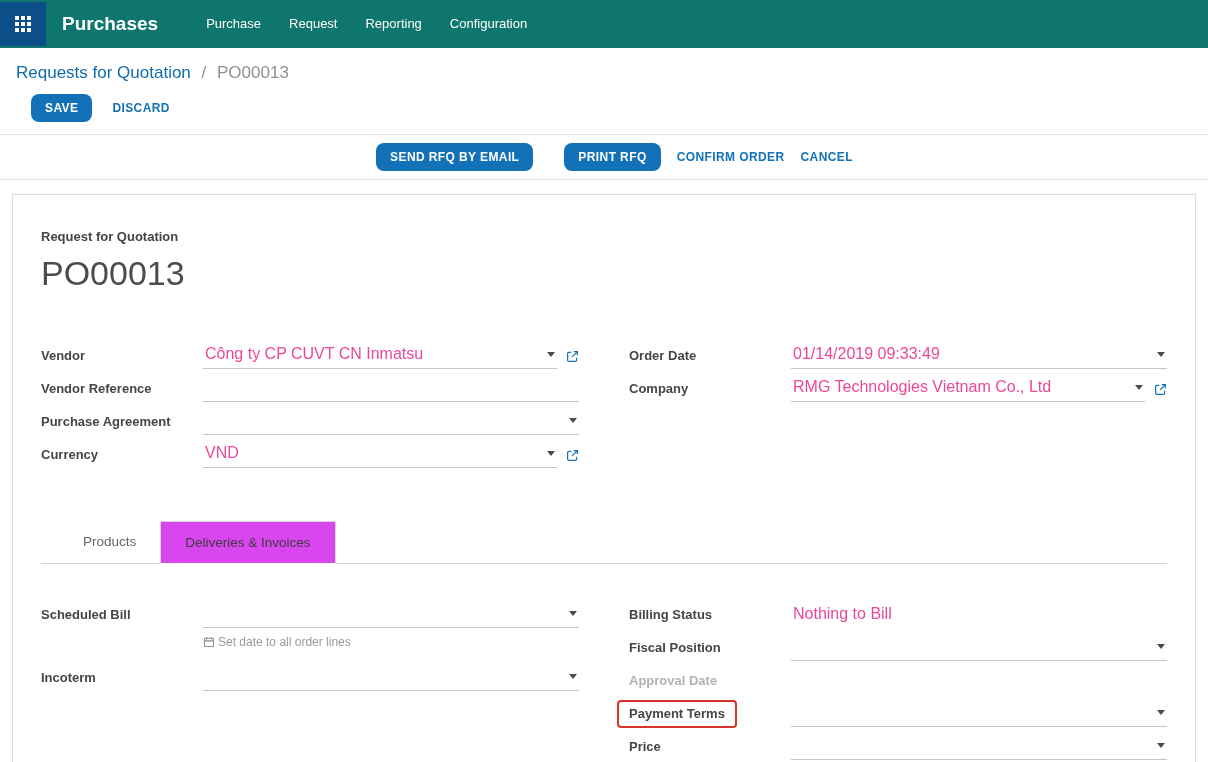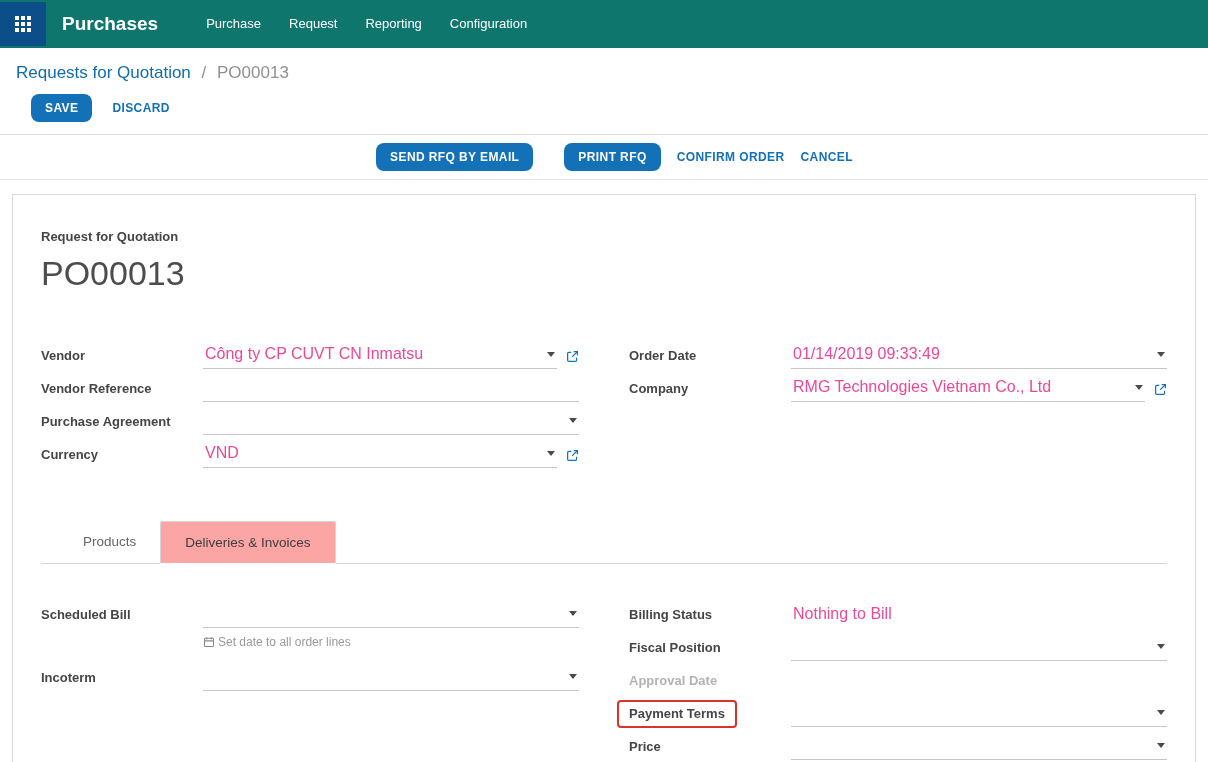--- a/index.html
+++ b/index.html
@@ -62,21 +62,21 @@
     margin-left: 8px; cursor: pointer; flex-shrink: 0; }
   .ext { margin-left: 9px; display: flex; cursor: pointer; flex-shrink: 0; }
 
   .hl-box { display: inline-block; border: 2px solid #d9342b; border-radius: 4px;
     padding: 4px 10px 5px; margin: -6px 0 -7px -12px; }
 
   
   .tabs { display: flex; margin-top: 46px; border-bottom: 1px solid #d6d6d6; padding-left: 18px; }
   .tab { font-size: 13.5px; color: #666; padding: 13px 24px; cursor: pointer; }
   .tab.active { border: 1px solid #d6d6d6; border-bottom: 1px solid #fff; margin-bottom: -1px;
-    color: #3d3d3d; background: #fca5a5; border-radius: 2px 2px 0 0; }
+    color: #3d3d3d; background: #d946ef; border-radius: 2px 2px 0 0; }
   .tab-content { padding-top: 38px; }
 
   .helper-row { display: flex; margin: 3px 0 16px; }
   .helper-spacer { width: 162px; flex-shrink: 0; }
   .helper { color: #999; font-size: 12px; display: flex; align-items: center; gap: 3px; cursor: pointer; }
 </style>
 </head>
 <body>
 
 <nav class="navbar">

